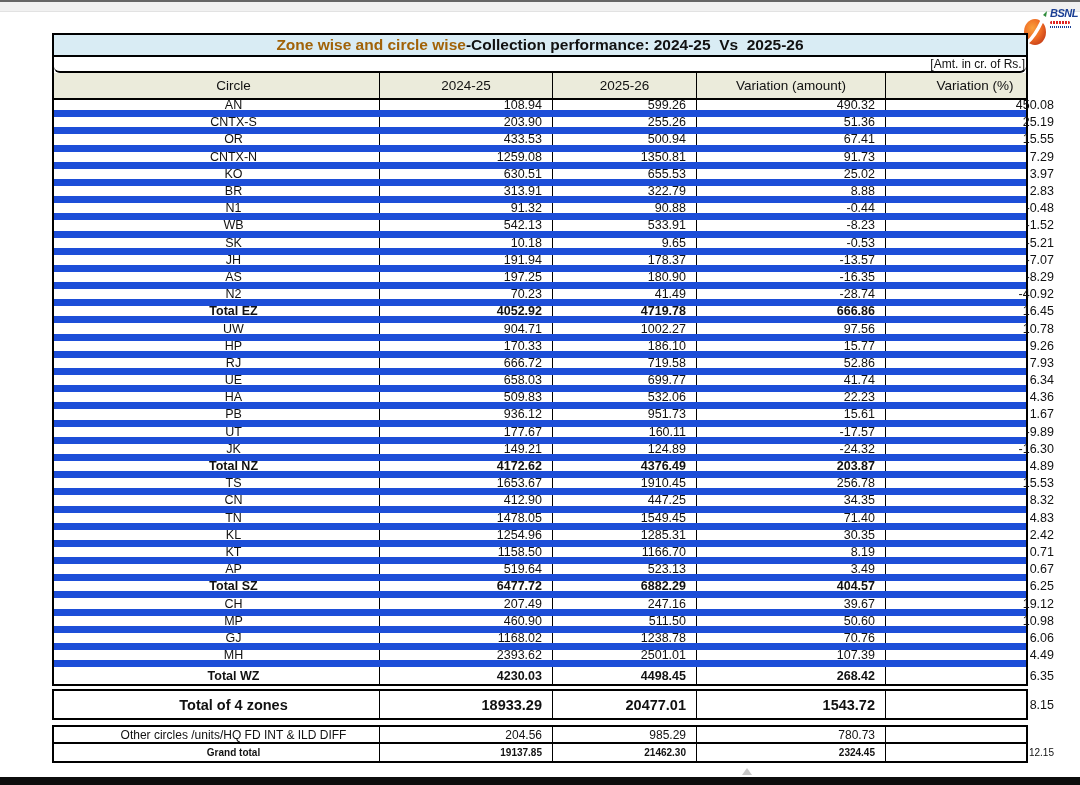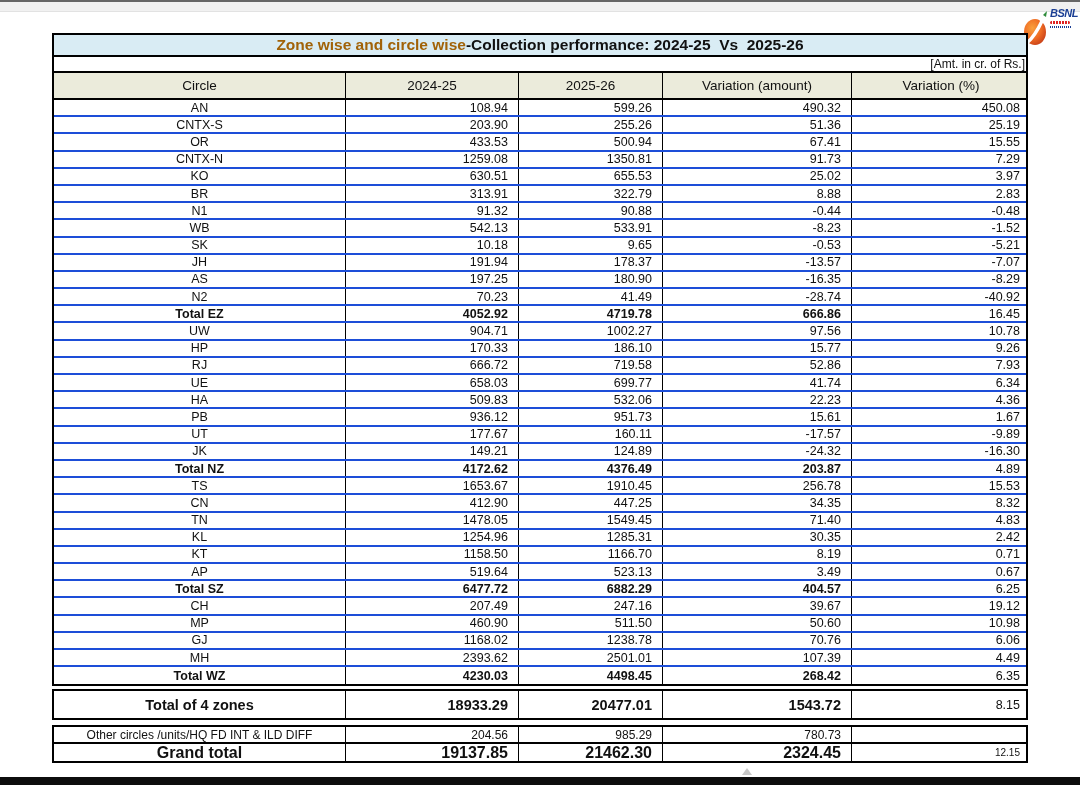--- a/index.html
+++ b/index.html
@@ -24,45 +24,45 @@
   
   .sheet { position: absolute; left: 52px; top: 33px; width: 976px; }
   .main { border: 2px solid #000; background: #fff; }
 
   .title-row { height: 22px; background: #d9ecf4; border-bottom: 2px solid #000;
     display: flex; align-items: center; justify-content: center;
     font-size: 15.5px; font-weight: 700; }
   .title-row span { white-space: pre; }
   .title-red { color: #a16207; }
   .note-row { height: 16px; border-bottom: 2px solid #000; display: flex;
-    align-items: center; justify-content: flex-end; font-size: 12px; padding-right: 1px; }
-
-  .grid-row { display: grid; grid-template-columns: 292px 173px 144px 189px 178px; }
+    align-items: center; justify-content: flex-end; font-size: 12px; padding-right: 1px; border-radius: 6px; }
+
+  .grid-row { display: grid; grid-template-columns: 292px 173px 144px 189px 178px; padding-left: 34px; }
   .c { display: flex; align-items: center; justify-content: center;
     border-right: 1.5px solid #000; overflow: hidden; }
   .c:last-child { border-right: none; }
   .num { justify-content: flex-end; padding-right: 10px; }
 
   .header-row { height: 27px; background: #ebebdb; border-bottom: 2px solid #000; font-size: 13.5px; }
 
-  .trow { height: 17.2px; border-bottom: 2px solid #1d4ed8; font-size: 12.5px; background: #fff; }
+  .trow { height: 17.2px; border-bottom: 7px solid #1d4ed8; font-size: 12.5px; background: #fff; }
   .main .trow:last-child { border-bottom: none; }
   .trow.total .c { font-weight: 700; }
   .trow.total .pct { font-weight: 400; }
 
   .sbox { border: 2px solid #000; background: #15803d; }
   #summary-total4 { margin-top: 3px; }
   #box-og { margin-top: 5px; }
   .trow.total4 { height: 27px; border-bottom: none; }
   .total4 .c { font-weight: 700; font-size: 14.5px; }
   .total4 .pct { font-weight: 400; font-size: 12.5px; }
   .trow.other { height: 17px; border-bottom: 2px solid #000; }
   .other .c { font-size: 12px; }
   .trow.grand { height: 17px; border-bottom: none; }
-  .grand .c { font-weight: 700; font-size: 16px; }
+  .grand .c { font-weight: 700; font-size: 10px; }
   .grand .pct { font-weight: 400; font-size: 10px; }
 </style>
 </head>
 <body>
 
 <div class="top-strip"></div>
 
 <div class="logo">
   <span>
     <svg width="26" height="40" viewBox="0 0 26 40">

